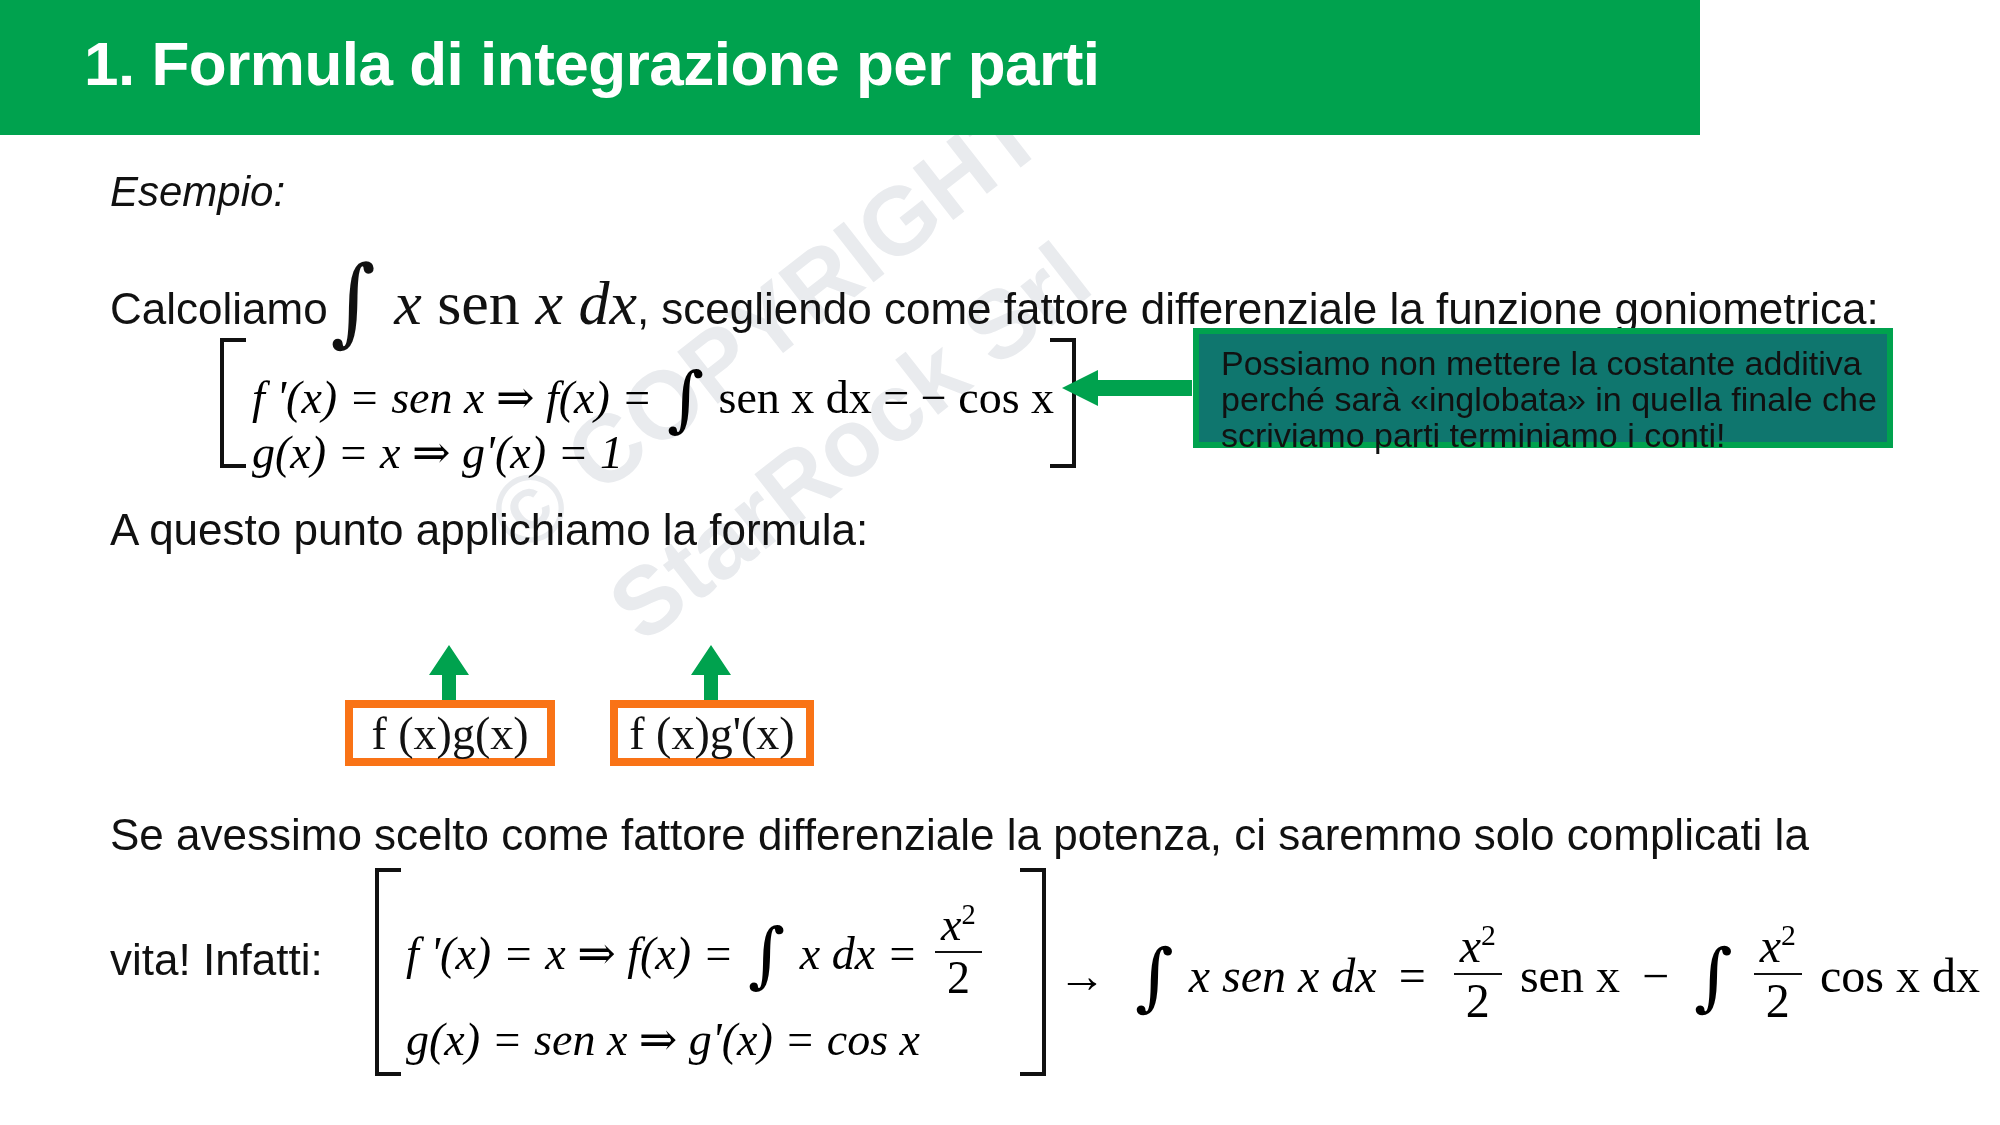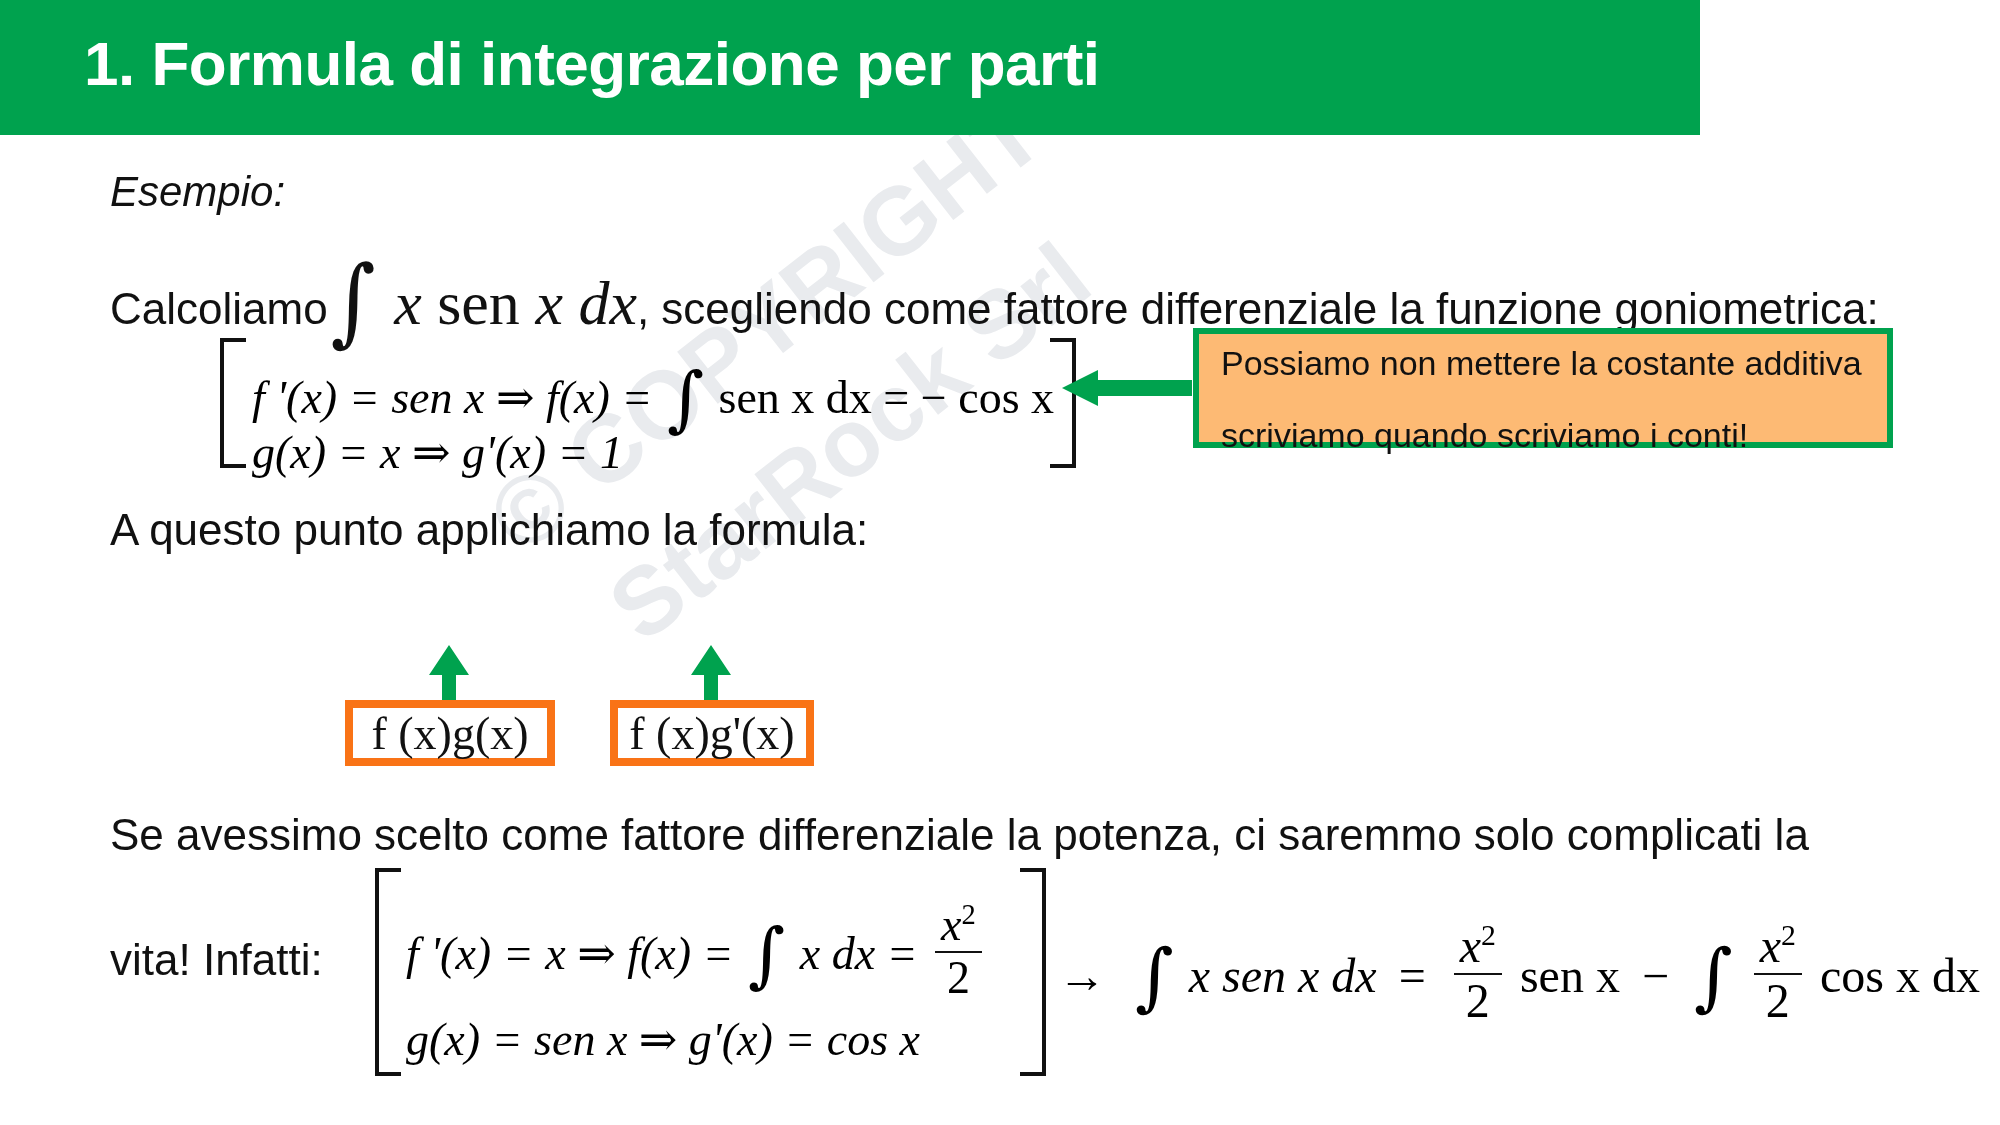--- a/index.html
+++ b/index.html
@@ -90,21 +90,21 @@
   }
   .bracket.right{
     border-left:none;
     border-right:4px solid #111;
   }
 
   
   #callout{
     position:absolute;left:1193px;top:328px;width:700px;height:120px;
     border:6px solid #00a24e;
-    background:#fdba74;
+    background:#0f766e;
     box-sizing:border-box;
     z-index:4;
   }
   #callout .cl-line{
     position:absolute;left:22px;
     font-size:34px;color:#111;
     font-family:"Liberation Sans Narrow","Liberation Sans",sans-serif;
     font-stretch:condensed;
     white-space:nowrap;
   }
@@ -161,21 +161,22 @@
   <div class="math mi" style="position:absolute;left:252px;top:425px;font-size:46px;z-index:3;text-align:right;">g(x) = x ⇒ g'(x) = 1</div>
 
   <div id="callout-arrow">
     <svg width="132" height="40" viewBox="0 0 132 40">
       <path d="M132 12 L38 12 L38 2 L2 20 L38 38 L38 28 L132 28 Z" fill="#00a24e"></path>
     </svg>
   </div>
 
   <div id="callout">
     <div class="cl-line" style="top:10px;">Possiamo non mettere la costante additiva</div>
-    <div class="cl-line" style="top:82px;">scriviamo quando scriviamo i conti!</div>
+    <div class="cl-line" style="top:46px;">perché sarà «inglobata» in quella finale che</div>
+    <div class="cl-line" style="top:82px;">scriviamo parti terminiamo i conti!</div>
   </div>
 
   <div class="body-txt" style="left:110px;top:505px;">A questo punto applichiamo la formula:</div>
 
 
   <div class="up-arrow" style="left:428px;top:645px;">
     <svg width="42" height="72" viewBox="0 0 42 72">
       <path d="M21 0 L41 30 L28 30 L28 72 L14 72 L14 30 L1 30 Z" fill="#00a24e"></path>
     </svg>
   </div>

